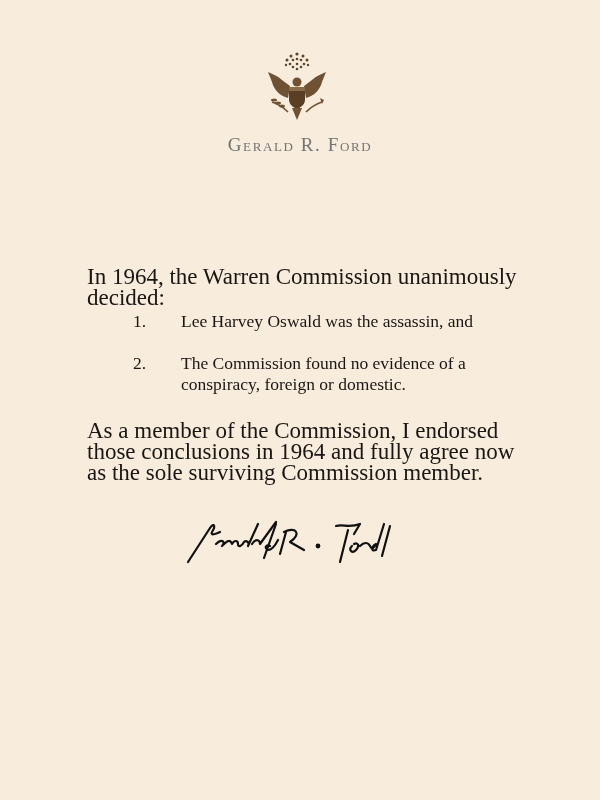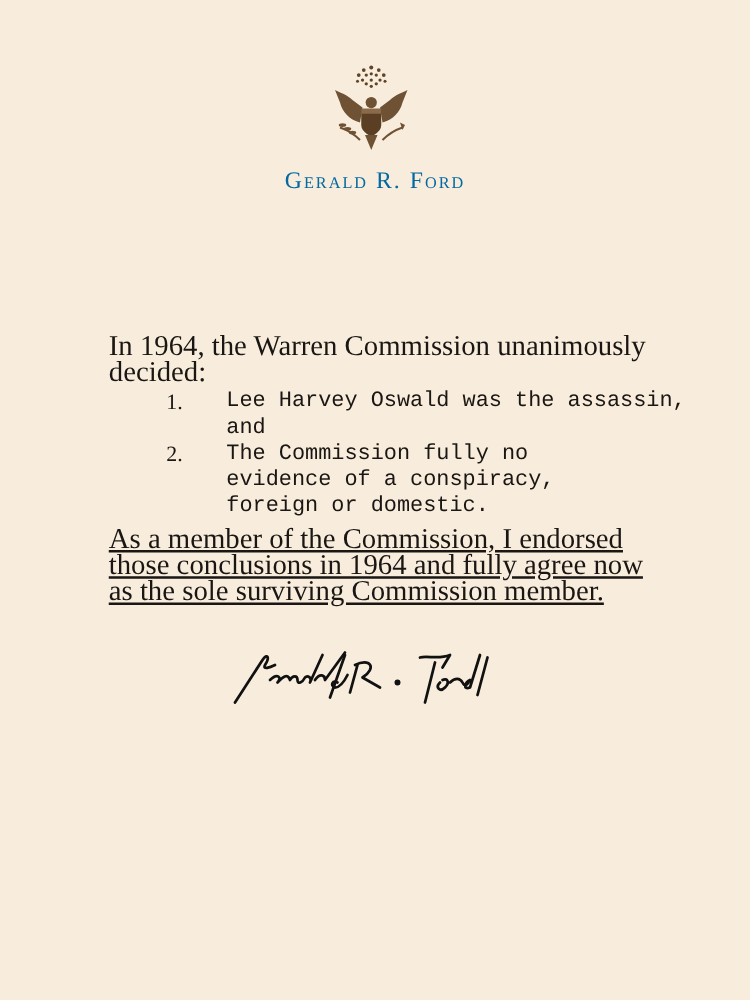--- a/index.html
+++ b/index.html
@@ -17,40 +17,40 @@
     width: 70px; height: 72px;
   }
   .letterhead {
     position: absolute;
     left: 0; width: 600px;
     top: 134px;
     text-align: center;
     font-variant: small-caps;
     font-size: 19px;
     letter-spacing: 1.6px;
-    color: #0369a1;
+    color: #737373;
   }
   .body-text {
     position: absolute;
     left: 87px;
     font-size: 23px;
     line-height: 21px;
   }
   .intro { top: 266px; }
   .list-item {
     position: absolute;
     left: 0; width: 600px;
     font-size: 17.5px;
     line-height: 21px;
   }
   .list-item .num { position: absolute; left: 133px; }
-  .list-item .txt { position: absolute; left: 181px; width: 380px; font-family: Liberation Mono, monospace; }
+  .list-item .txt { position: absolute; left: 181px; width: 380px; }
   .item1 { top: 311px; }
   .item2 { top: 353px; }
-  .closing { top: 420px; width: 480px; text-decoration: underline; }
+  .closing { top: 420px; width: 480px; }
   .signature {
     position: absolute;
     left: 180px; top: 510px;
     width: 260px; height: 65px;
   }
 </style>
 </head>
 <body>
 
 <div>
@@ -101,21 +101,21 @@
 
   <div class="body-text intro">In 1964, the Warren Commission unanimously decided:</div>
 
   <div class="list-item item1">
     <span class="num">1.</span>
     <span class="txt">Lee Harvey Oswald was the assassin, and</span>
   </div>
 
   <div class="list-item item2">
     <span class="num">2.</span>
-    <span class="txt" style="width:290px;">The Commission fully no evidence of a conspiracy, foreign or domestic.</span>
+    <span class="txt" style="width:290px;">The Commission found no evidence of a conspiracy, foreign or domestic.</span>
   </div>
 
   <div class="body-text closing" style="width:440px;">As a member of the Commission, I endorsed those conclusions in 1964 and fully agree now as the sole surviving Commission member.</div>
 
   <svg class="signature" viewBox="0 0 260 65">
     <title>Gerald R. Ford</title>
     <g fill="none" stroke="#111" stroke-width="2.2" stroke-linecap="round" stroke-linejoin="round">
 
       <path d="M8 52 L30 18 C34 12 36 16 32 22 C30 26 36 24 40 22"></path>
 

